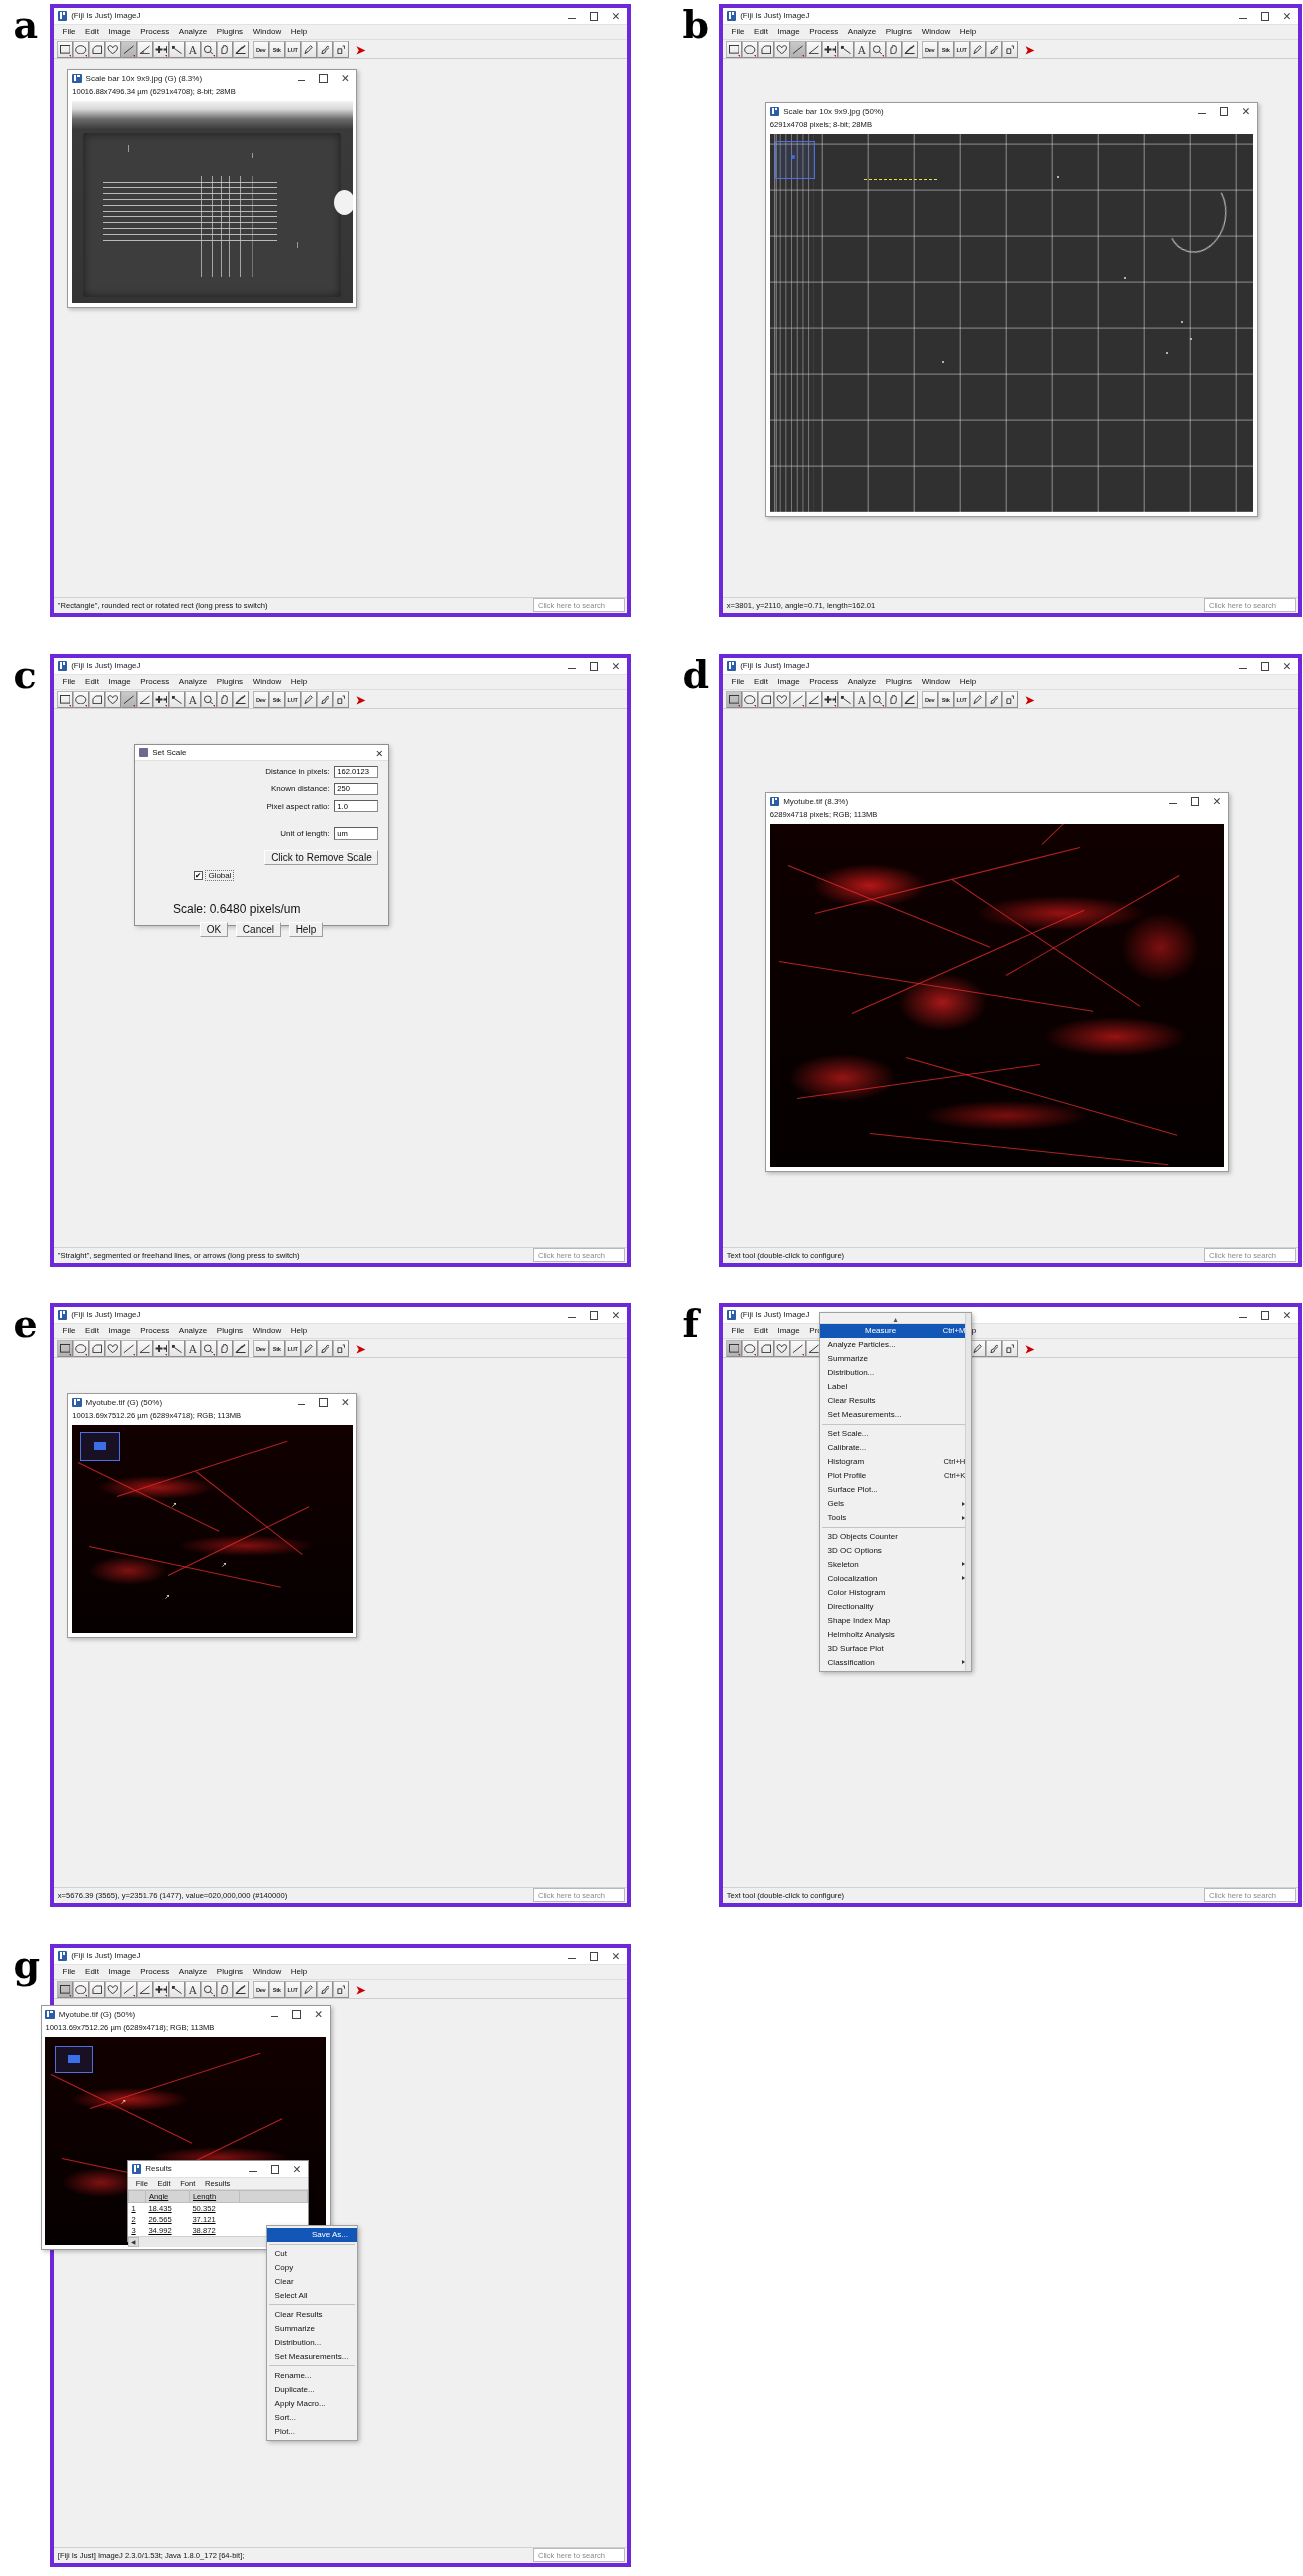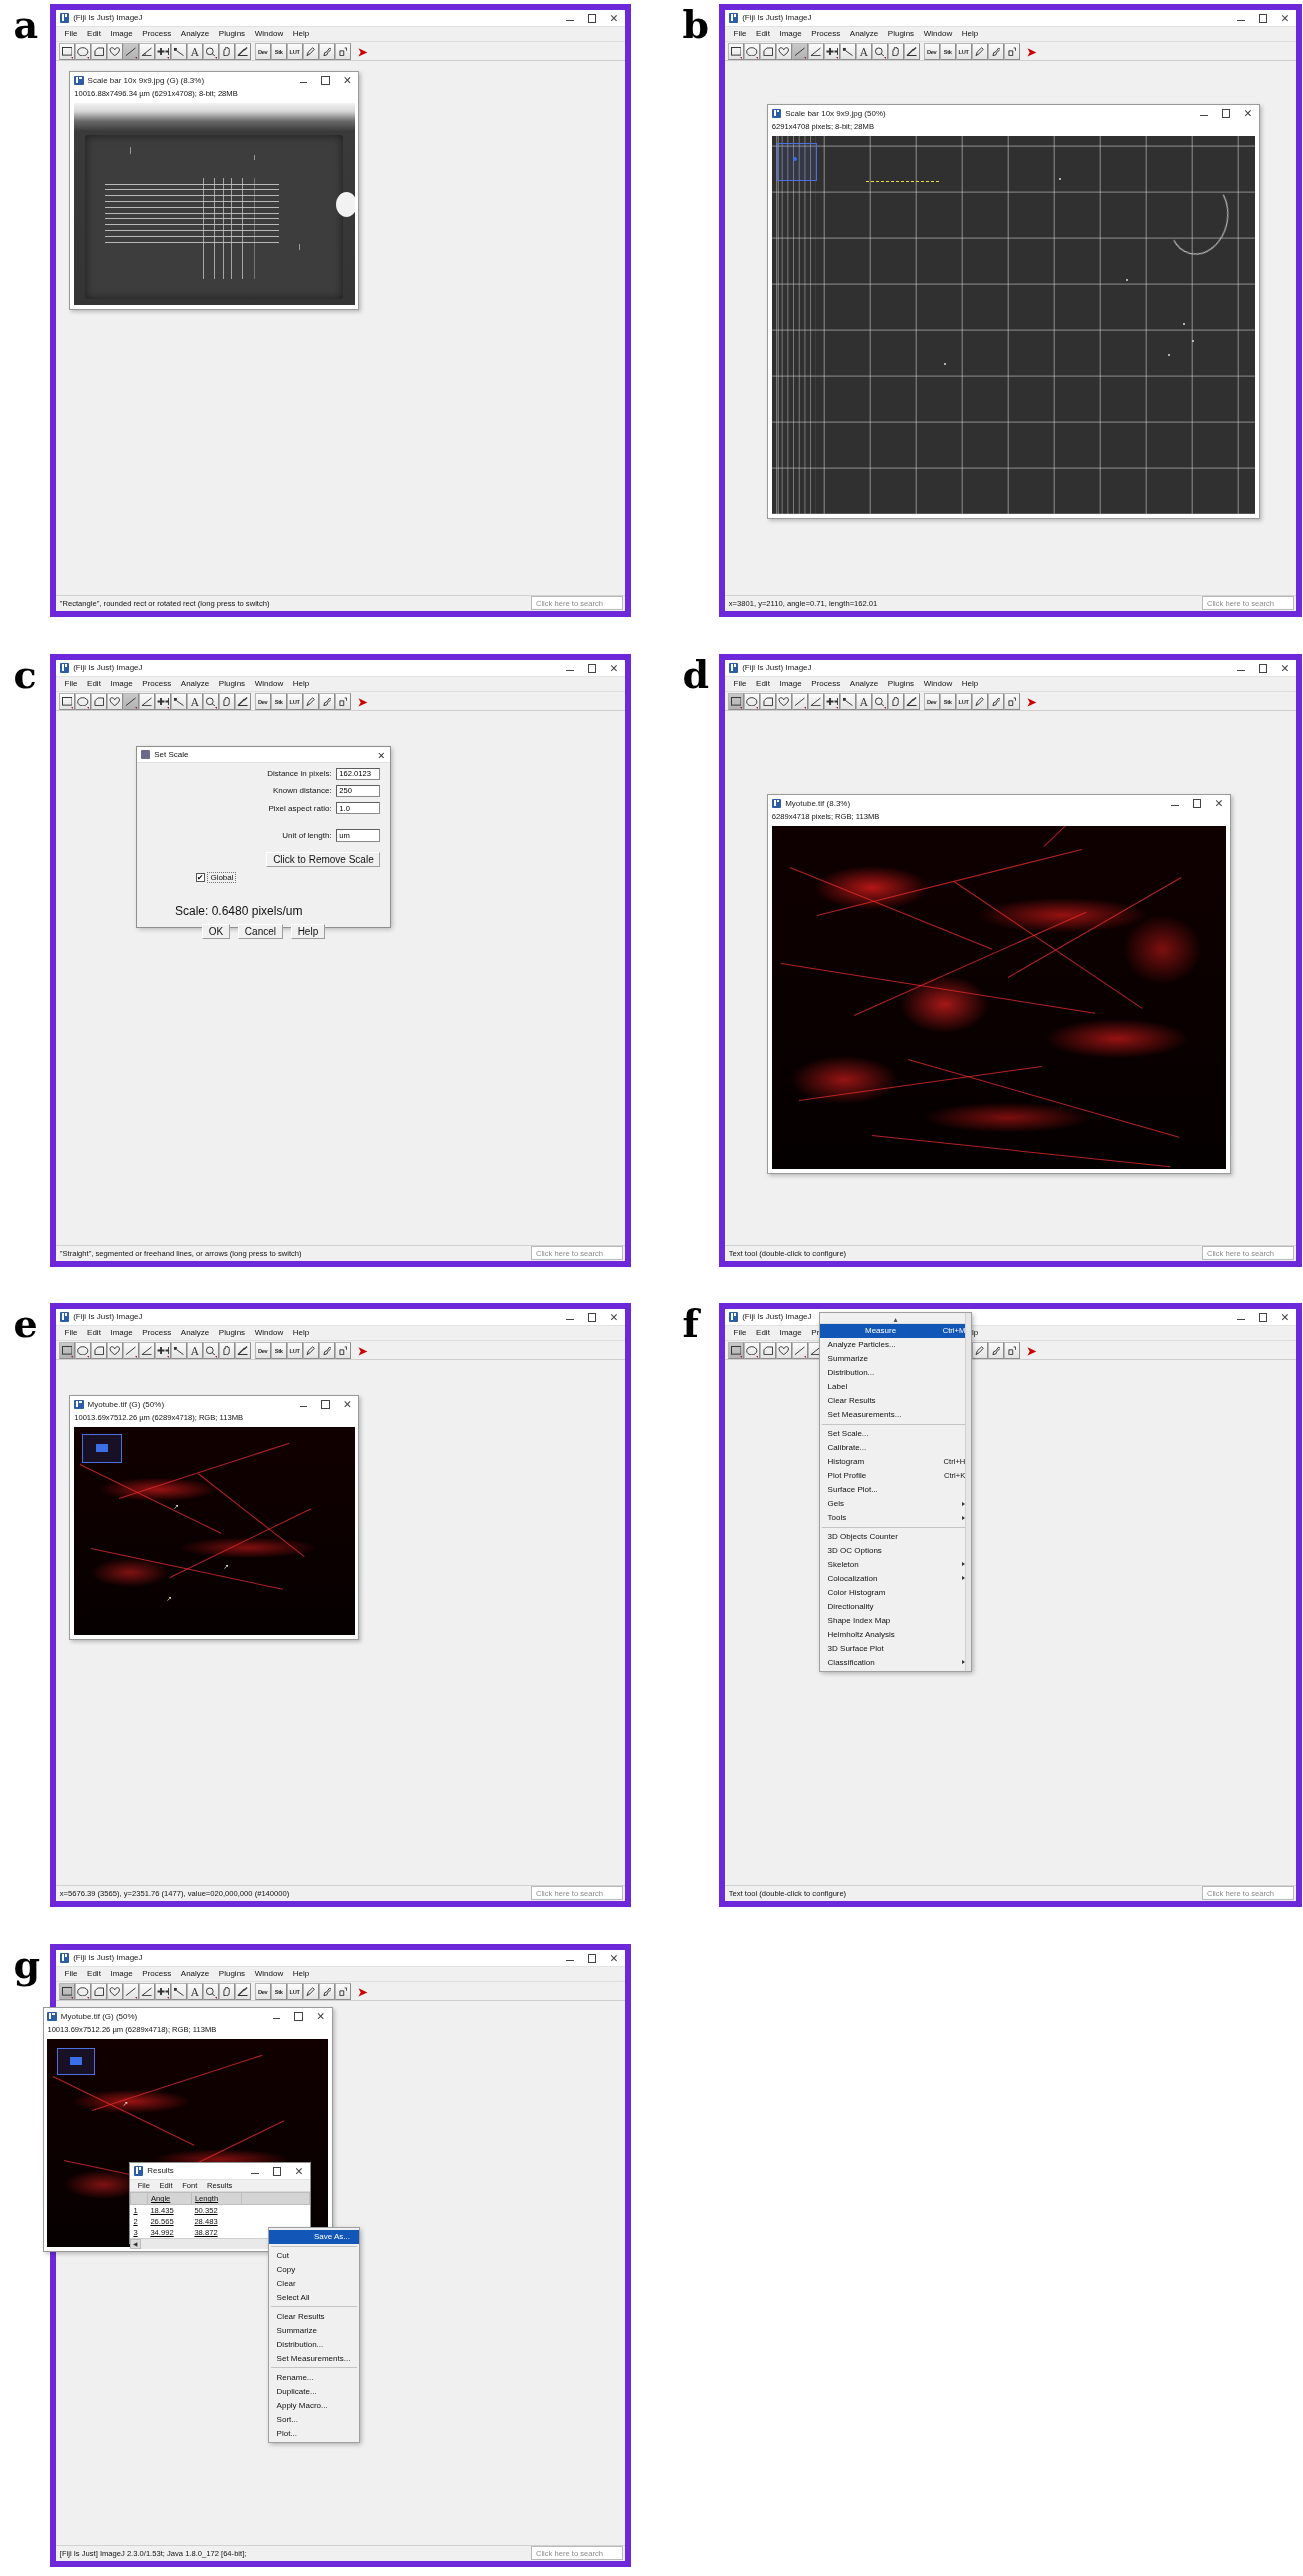--- a/index.html
+++ b/index.html
@@ -13,21 +13,21 @@
   
   .panel { position:absolute; }
   .panel-letter {
     position:absolute; font-family:"DejaVu Serif", serif;
     font-weight:700; font-size:38px; color:#000; line-height:1;
   }
 
   
   .fiji-win {
     position:absolute; background:#f0f0f0;
-    border:6px solid #6d28d9;
+    border:4px solid #6d28d9;
     box-shadow:0 0 0 0 rgba(0,0,0,0);
   }
   .titlebar {
     height:17px; background:#ffffff; display:flex; align-items:center;
     border-bottom:1px solid #e2e2e2; padding-left:3.8px; position:relative;
   }
   .tb-icon {
     width:9.6px; height:9.6px; background:#2b5ea7; border-radius:1px;
     margin-right:3.8px; flex:0 0 auto; position:relative;
   }
@@ -1404,21 +1404,21 @@
         <tbody>
           <tr>
             <td class="idx">1</td>
             <td>18.435</td>
             <td>50.352</td>
             <td></td>
           </tr>
           <tr>
             <td class="idx">2</td>
             <td>26.565</td>
-            <td>28.483</td>
+            <td>37.121</td>
             <td></td>
           </tr>
           <tr>
             <td class="idx">3</td>
             <td>34.992</td>
             <td>38.872</td>
             <td></td>
           </tr>
         </tbody>
       </table>

